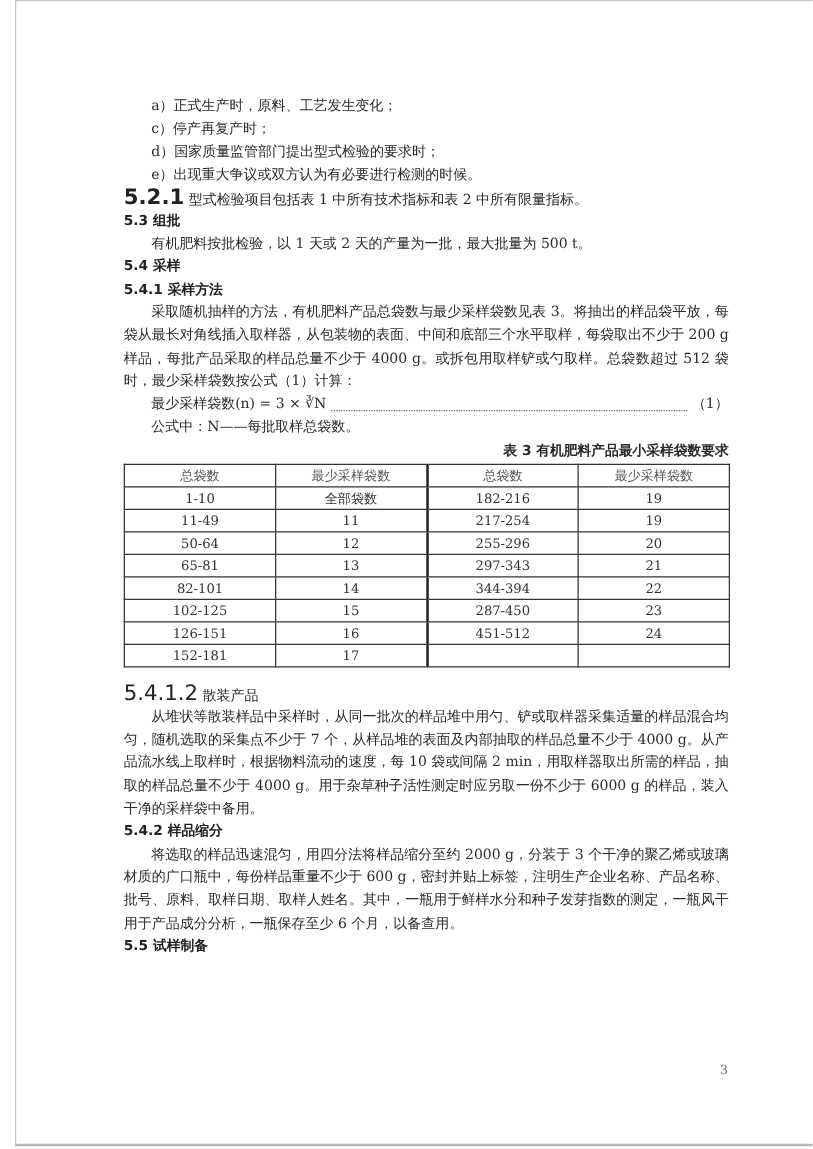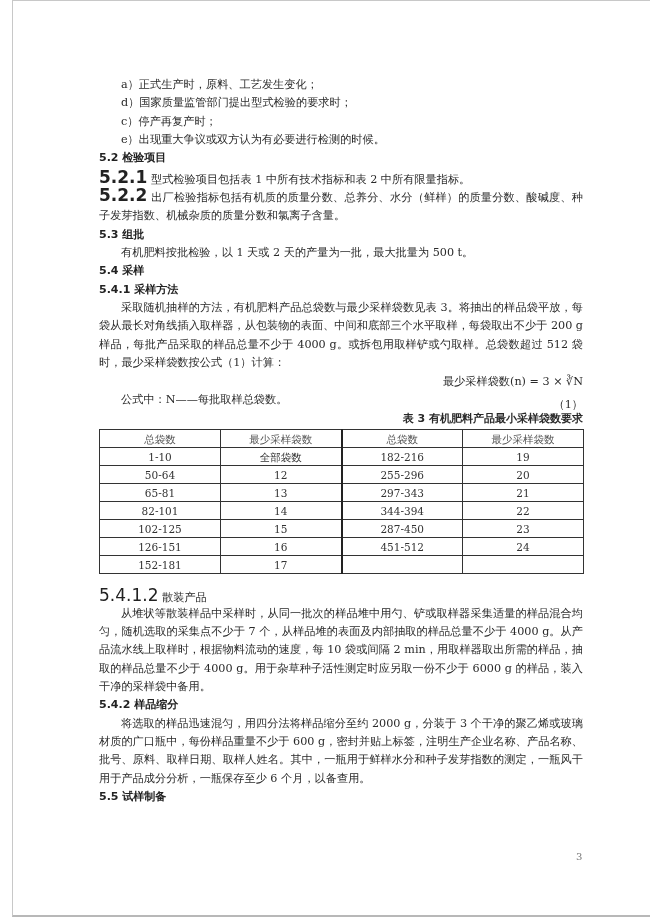--- a/index.html
+++ b/index.html
@@ -11,50 +11,45 @@
   .doc { position: absolute; left: 86px; top: 75px; width: 484px;
     font-family: "DejaVu Serif", "Liberation Serif", serif; color: #2a2a2a;
     font-size: 11.2px; line-height: 18.35px; }
   .line { white-space: nowrap; height: 18.35px; }
   .item { padding-left: 22px; }
   .indent { text-indent: 22px; }
   .para { text-align: justify; text-align-last: left; white-space: normal; height: auto; }
   .h { font-family: "DejaVu Sans", "Liberation Sans", sans-serif; font-weight: bold; font-size: 11px; color: #222; }
   .hn { font-family: "DejaVu Sans", "Liberation Sans", sans-serif; font-size: 17px; color: #222; }
   .hn .num { font-weight: bold; }
-  .formula { padding-left: 22px; display: flex; align-items: flex-end; flex-direction: column; }
+  .formula { padding-left: 22px; display: flex; align-items: center; }
   .formula .lhs { white-space: nowrap; }
   .formula .dots { flex: 1; border-bottom: 1px dotted #666; margin: 0 4px 4px 4px; height: 0; align-self: flex-end; }
   .formula .eqn { white-space: nowrap; }
   .table-title { text-align: right; font-family: "DejaVu Sans", "Liberation Sans", sans-serif; font-weight: bold; font-size: 11px; margin-top: 0px; height: 20px; line-height: 20px; }
   table.t { border-collapse: collapse; width: 485px; table-layout: fixed; font-size: 10.5px; margin-bottom: 12px; }
   table.t td { border: 1.2px solid #333; height: 17px; text-align: center; padding: 0; line-height: 16px; color: #333; }
   table.t td.mid { border-left: 2.4px solid #222; }
   table.t tr.head td { color: #555; }
   .pageno { position: absolute; left: 563px; top: 850px; font-family: "DejaVu Serif", "Liberation Serif", serif; font-size: 10px; color: #777; }
 </style>
 </head>
 <body>
 
 <div class="page">
   <div class="doc">
 
     <div class="line item">a）正式生产时，原料、工艺发生变化；</div>
+    <div class="line item">c）停产再复产时；</div>
     <div class="line item">d）国家质量监管部门提出型式检验的要求时；</div>
-    <div class="line item">c）停产再复产时；</div>
     <div class="line item">e）出现重大争议或双方认为有必要进行检测的时候。</div>
 
-    <div class="line h">5.2 检验项目</div>
     <div class="line">
       <span class="hn"><span class="num">5.2.1</span></span>
       <span>型式检验项目包括表 1 中所有技术指标和表 2 中所有限量指标。</span>
-    </div>
-    <div class="para">
-      <span class="hn"><span class="num">5.2.2</span></span>
-      <span>出厂检验指标包括有机质的质量分数、总养分、水分（鲜样）的质量分数、酸碱度、种子发芽指数、机械杂质的质量分数和氯离子含量。</span>
     </div>
 
     <div class="line h">5.3 组批</div>
     <div class="line indent">有机肥料按批检验，以 1 天或 2 天的产量为一批，最大批量为 500 t。</div>
 
     <div class="line h">5.4 采样</div>
     <div class="line h">5.4.1 采样方法</div>
     <div class="para indent">采取随机抽样的方法，有机肥料产品总袋数与最少采样袋数见表 3。将抽出的样品袋平放，每袋从最长对角线插入取样器，从包装物的表面、中间和底部三个水平取样，每袋取出不少于 200 g 样品，每批产品采取的样品总量不少于 4000 g。或拆包用取样铲或勺取样。总袋数超过 512 袋时，最少采样袋数按公式（1）计算：</div>
 
     <div class="line formula">
@@ -70,20 +65,26 @@
           <tr class="head">
         <td>总袋数</td>
         <td>最少采样袋数</td>
         <td class="mid">总袋数</td>
         <td>最少采样袋数</td>
       </tr>
       <tr>
         <td>1-10</td>
         <td>全部袋数</td>
         <td class="mid">182-216</td>
+        <td>19</td>
+      </tr>
+      <tr>
+        <td>11-49</td>
+        <td>11</td>
+        <td class="mid">217-254</td>
         <td>19</td>
       </tr>
       <tr>
         <td>50-64</td>
         <td>12</td>
         <td class="mid">255-296</td>
         <td>20</td>
       </tr>
       <tr>
         <td>65-81</td>

